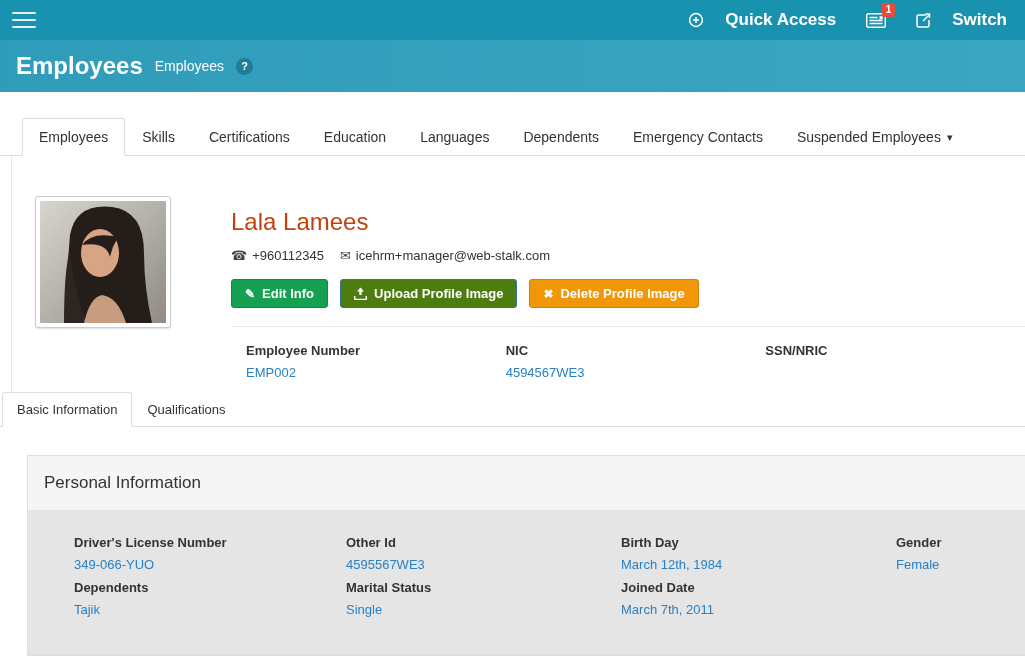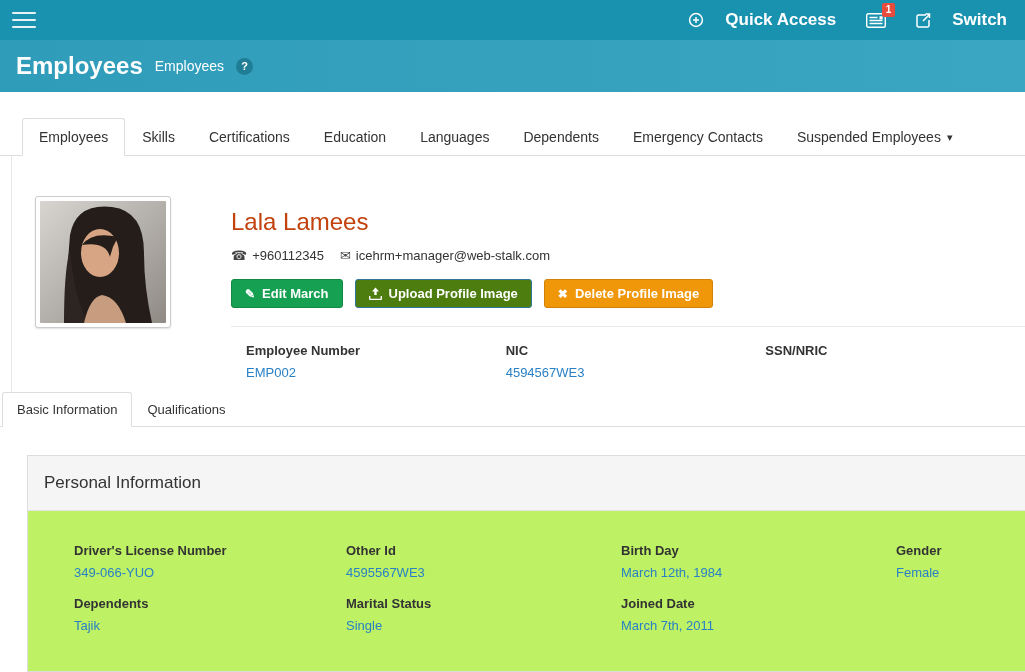--- a/index.html
+++ b/index.html
@@ -74,30 +74,30 @@
   .btn-blue   { background:#4d7c0f; border:1px solid #32759a; }
   .btn-orange { background:#f09609; border:1px solid #d18208; }
   .sep { border:none; border-top:1px solid #e8e8e8; margin:0 0 16px; }
 
   .summary-row { display:flex; padding-left:15px; }
   .summary-col { width:318px; }
   .field-label { font-size:13px; font-weight:bold; color:#333; margin-bottom:7px; }
   .field-value { font-size:13px; color:#2980c4; }
 
   
-  .panel { margin:28px 0 0 27px; border:1px solid #ddd; border-right:none; background:#bef264; }
+  .panel { margin:28px 0 0 27px; border:1px solid #ddd; border-right:none; background:#e5e5e5; }
   .panel-heading {
     background:#f5f5f5; padding:17px 16px; font-size:17px; color:#333;
     border-bottom:1px solid #e3e3e3;
   }
   .panel-body {
     padding:24px 0 30px 46px;
     display:grid; grid-template-columns:272px 275px 275px 1fr;
   }
-  .pcell { margin-bottom:8px;margin-top:8px; }
+  .pcell { margin-bottom:8px; }
 
   svg.ic { display:block; }
 </style>
 </head>
 <body>
 
 <div class="topbar">
   <div class="hamburger">
     <span></span>
       <span></span>
@@ -177,21 +177,21 @@
             <span>+960112345</span>
           </span>
           <span class="item">
             <span class="gl">✉</span>
             <span>icehrm+manager@web-stalk.com</span>
           </span>
         </div>
         <div class="btn-row">
           <button class="btn btn-green">
             <span class="gl">✎</span>
-            <span>Edit March</span>
+            <span>Edit Info</span>
           </button>
           <button class="btn btn-blue">
             <svg class="ic" width="13" height="13" viewBox="0 0 13 13">
               <path d="M6.5 0.5L10 4.5H7.7V8H5.3V4.5H3Z" fill="#fff"></path>
               <path d="M0.7 9v2.5a1 1 0 0 0 1 1h9.6a1 1 0 0 0 1-1V9" fill="none" stroke="#fff" stroke-width="1.4"></path>
             </svg>
             <span>Upload Profile Image</span>
           </button>
           <button class="btn btn-orange">
             <span class="gl">✖</span>

